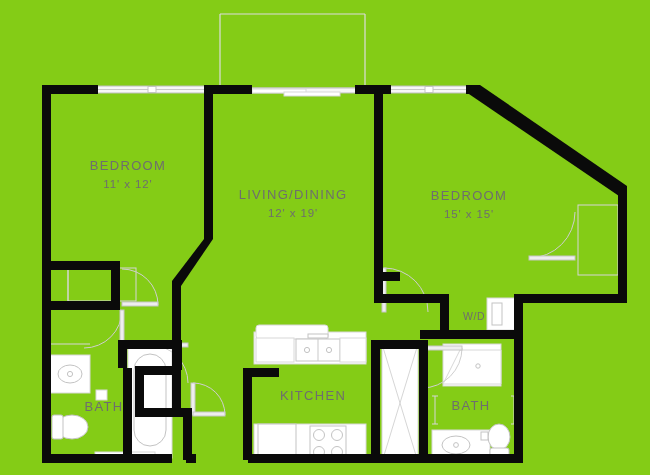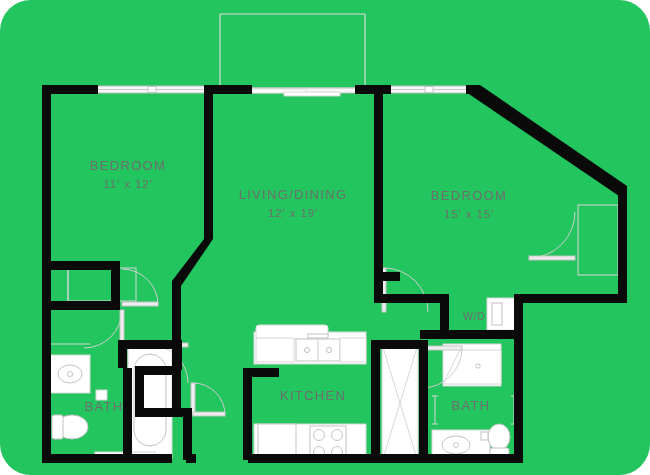--- a/index.html
+++ b/index.html
@@ -10,22 +10,21 @@
   body {
     width: 650px;
     height: 475px;
     font-family: "Liberation Sans", sans-serif;
     overflow: hidden;
   }
   #floorplan-root {
     position: relative;
     width: 650px;
     height: 475px;
-    background: #22c55e;
-    border-radius: 31px;
+    background: #84cc16;
   }
   svg.plan {
     display: block;
     width: 650px;
     height: 475px;
   }
   .room-label {
     font-family: "Liberation Sans", sans-serif;
     fill: #6e6e6e;
     letter-spacing: 1.3px;

